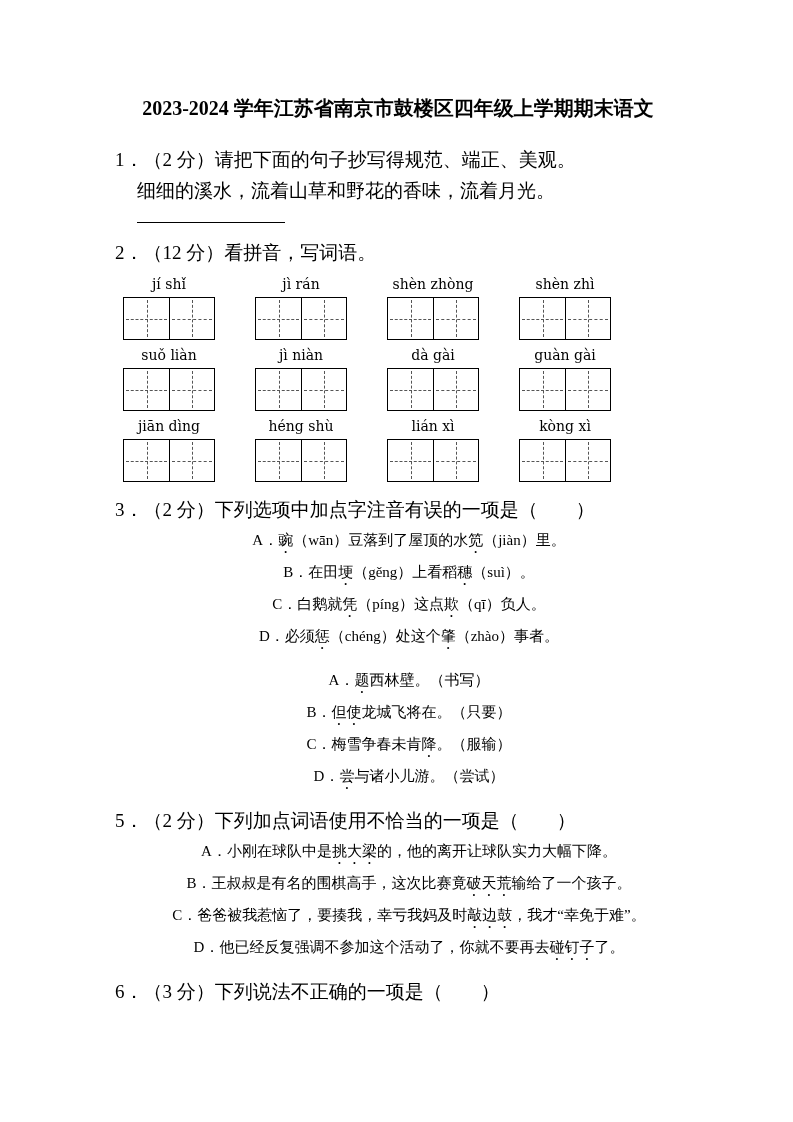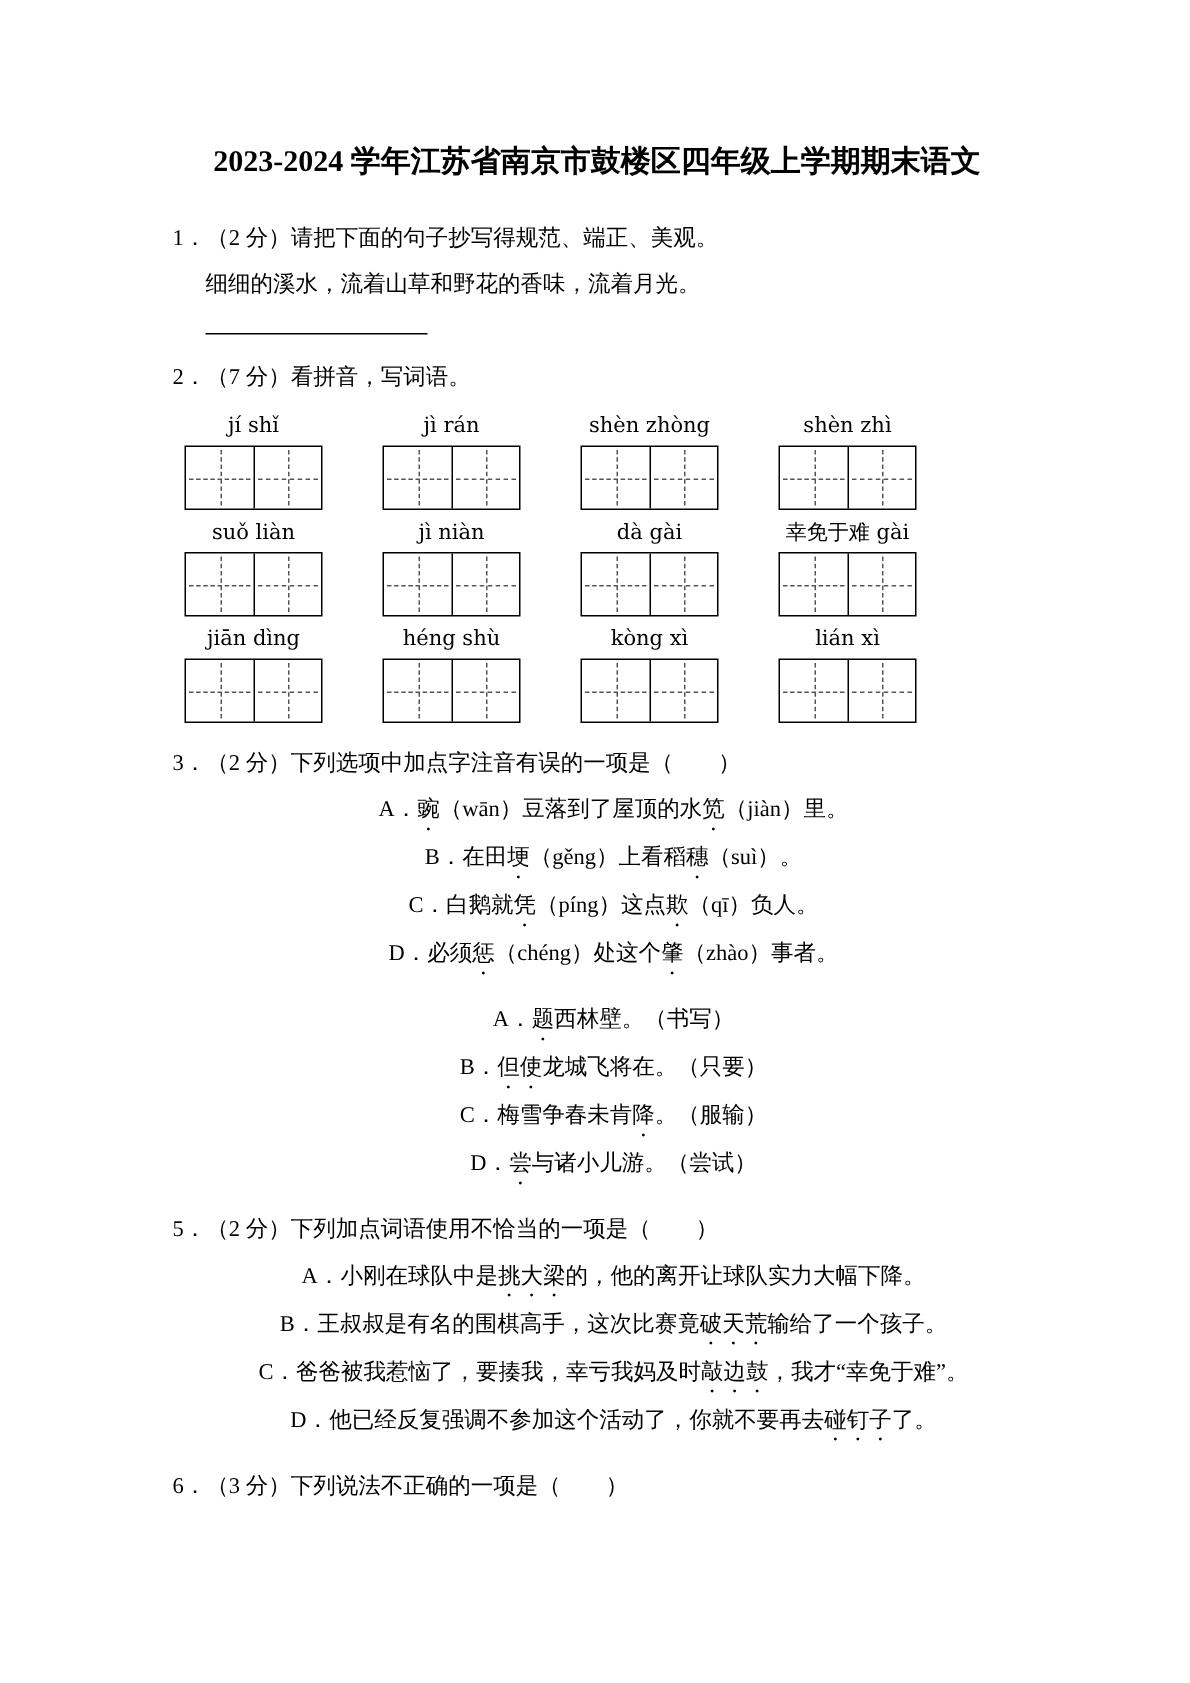--- a/index.html
+++ b/index.html
@@ -16,21 +16,21 @@
   }
   .title {
     text-align: center;
     font-weight: 700;
     font-size: 20px;
     line-height: 44px;
     margin-bottom: 14px;
   }
   .question { margin-bottom: 12px; }
   .qline {
-    font-size: 15px;
+    font-size: 19px;
     line-height: 31px;
   }
   .indent { padding-left: 22px; }
   .option {
     font-size: 15px;
     line-height: 31px;
     padding-left: 22px;
     text-align: center;
   }
   .blank-line {
@@ -100,21 +100,21 @@
     <div>2023-2024 学年江苏省南京市鼓楼区四年级上学期期末语文</div>
   </div>
 
   <div class="question">
     <p class="qline"><span>1．（2 分）</span><span>请把下面的句子抄写得规范、端正、美观。</span></p>
     <p class="qline indent">细细的溪水，流着山草和野花的香味，流着月光。</p>
     <div class="blank-line"></div>
   </div>
 
   <div class="question">
-    <p class="qline"><span>2．（7 分）</span><span>看拼音，写词语。</span></p>
+    <p class="qline"><span>2．（12 分）</span><span>看拼音，写词语。</span></p>
 
     <div class="pinyin-grid">
 
       <div class="pinyin-row">
         <div class="pinyin-col">
           <div class="pinyin-label">jí shǐ</div>
           <div class="wbox">
               <div class="wcell"></div>
               <div class="wcell"></div>
             </div>
@@ -158,21 +158,21 @@
             </div>
         </div>
         <div class="pinyin-col">
           <div class="pinyin-label">dà gài</div>
           <div class="wbox">
               <div class="wcell"></div>
               <div class="wcell"></div>
             </div>
         </div>
         <div class="pinyin-col">
-          <div class="pinyin-label">幸免于难 gài</div>
+          <div class="pinyin-label">guàn gài</div>
           <div class="wbox">
               <div class="wcell"></div>
               <div class="wcell"></div>
             </div>
         </div>
       </div>
 
       <div class="pinyin-row">
         <div class="pinyin-col">
           <div class="pinyin-label">jiān dìng</div>
@@ -182,28 +182,28 @@
             </div>
         </div>
         <div class="pinyin-col">
           <div class="pinyin-label">héng shù</div>
           <div class="wbox">
               <div class="wcell"></div>
               <div class="wcell"></div>
             </div>
         </div>
         <div class="pinyin-col">
+          <div class="pinyin-label">lián xì</div>
+          <div class="wbox">
+              <div class="wcell"></div>
+              <div class="wcell"></div>
+            </div>
+        </div>
+        <div class="pinyin-col">
           <div class="pinyin-label">kòng xì</div>
-          <div class="wbox">
-              <div class="wcell"></div>
-              <div class="wcell"></div>
-            </div>
-        </div>
-        <div class="pinyin-col">
-          <div class="pinyin-label">lián xì</div>
           <div class="wbox">
               <div class="wcell"></div>
               <div class="wcell"></div>
             </div>
         </div>
       </div>
 
     </div>
   </div>
 

